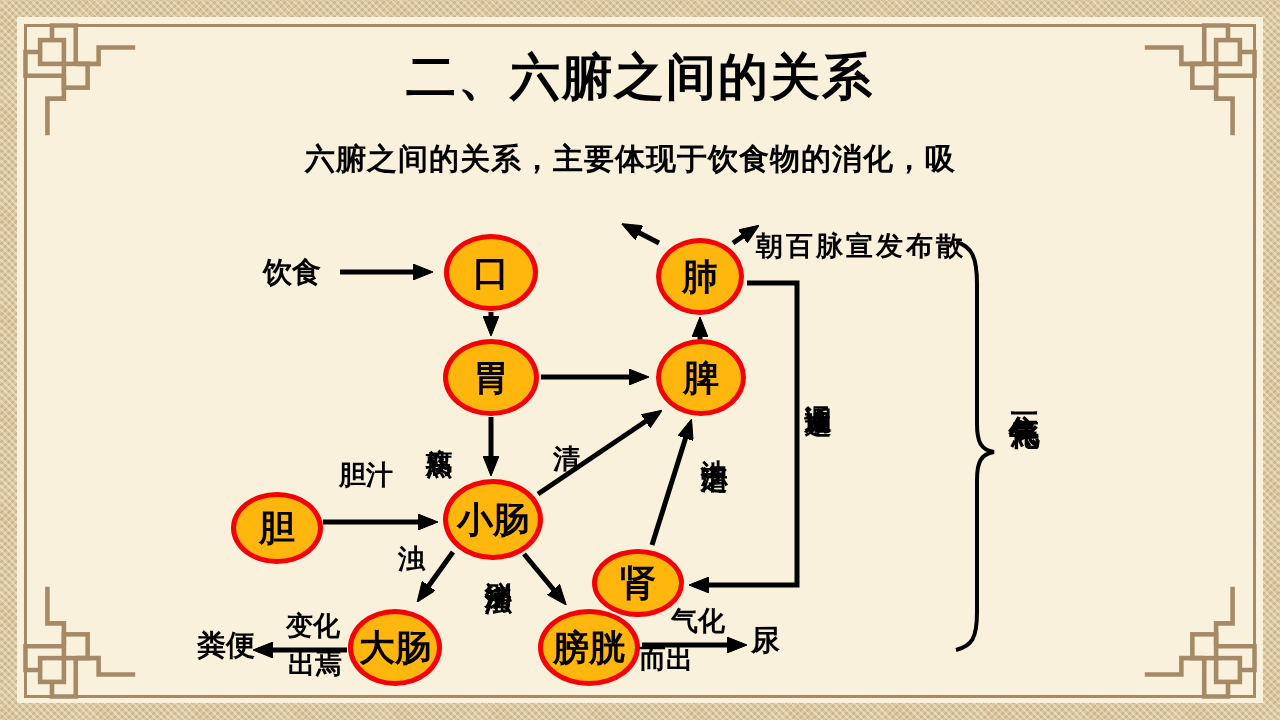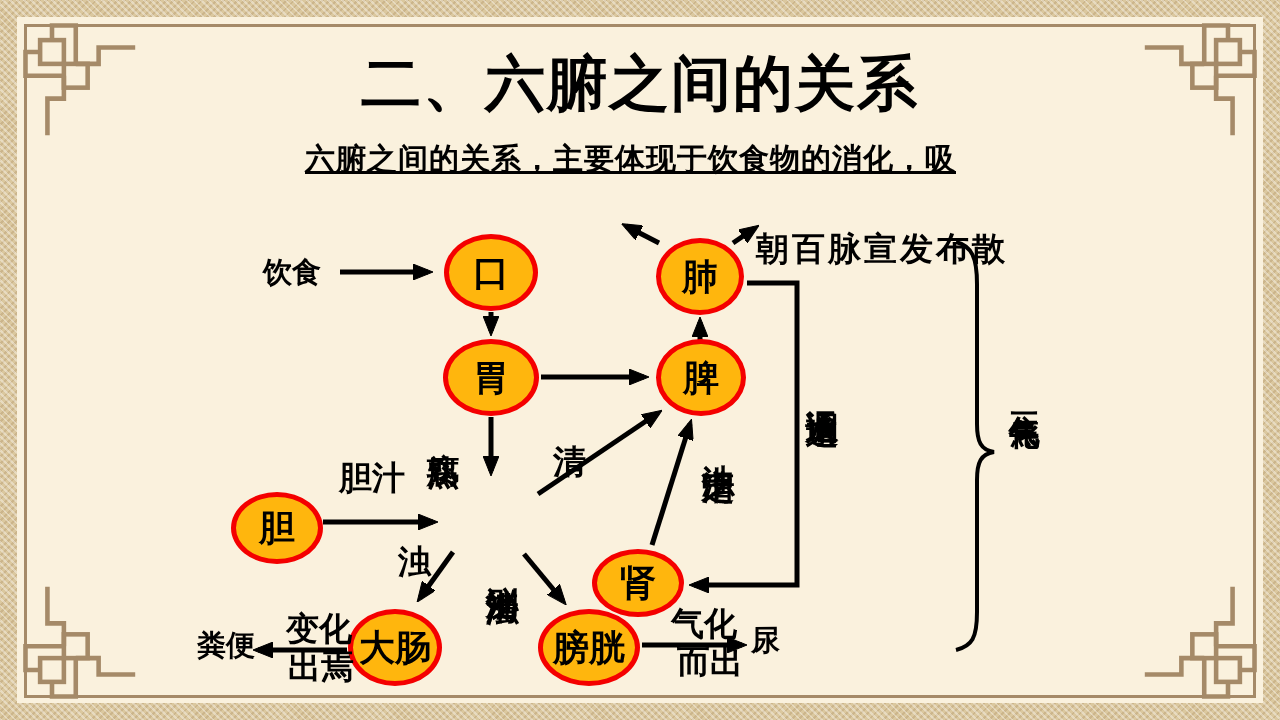--- a/index.html
+++ b/index.html
@@ -16,38 +16,38 @@
   .panel{position:absolute;inset:17px;background:var(--panel-bg,#faf1dd);}
   .frameline{position:absolute;left:24px;top:24px;right:24px;bottom:22px;
     border:3px solid var(--frame,#a58a68);pointer-events:none;}
   .corner{position:absolute;width:128px;height:128px;stroke:var(--frame,#a58a68);}
   .corner.tl{left:20px;top:20px;}
   .corner.tr{right:20px;top:20px;transform:scaleX(-1);}
   .corner.bl{left:20px;bottom:18px;transform:scaleY(-1);}
   .corner.br{right:20px;bottom:18px;transform:scale(-1,-1);}
 
   .title{position:absolute;left:0;right:0;top:44px;margin:0;text-align:center;
-    font-size:60px;font-weight:800;letter-spacing:2px;color:var(--text,#000);
+    font-size:50px;font-weight:800;letter-spacing:2px;color:var(--text,#000);
     font-family:"Liberation Sans",sans-serif;}
   .para{position:absolute;font-size:30px;font-weight:700;letter-spacing:1px;
-    color:var(--text,#000);white-space:nowrap;font-family:"Liberation Sans",sans-serif;text-decoration:underline;}
+    color:var(--text,#000);white-space:nowrap;font-family:"Liberation Sans",sans-serif;}
   .para.l1{left:305px;top:139px;}
   .para.l2{left:252px;top:181px;}
 
   .arrows{position:absolute;left:0;top:0;width:1280px;height:720px;}
   .arrows line,.arrows path{stroke:#000;}
 
   .node{position:absolute;box-sizing:border-box;border-radius:50%;
     border:5px solid var(--node-border,#f40000);background:var(--node-fill,#ffb60d);
     display:flex;align-items:center;justify-content:center;
     font-family:"Liberation Serif",serif;font-weight:bold;font-size:36px;
     color:var(--text,#000);line-height:1;}
 
   .lbl{position:absolute;font-family:"Liberation Serif",serif;font-weight:bold;
-    font-size:33px;color:var(--text,#000);white-space:nowrap;line-height:1.15;}
+    font-size:27px;color:var(--text,#000);white-space:nowrap;line-height:1.15;}
   .lbl.big{font-size:29px;}
   .lbl.sans{font-family:"Liberation Sans",sans-serif;text-align:right;}
   .vert{writing-mode:vertical-rl;text-orientation:upright;letter-spacing:2px;}
 </style>
 </head>
 <body>
 
 <div class="stage">
 
   <div class="panel"></div>
@@ -110,20 +110,23 @@
     </div>
   <div class="node" style="left:656px;top:238px;width:88px;height:77px;">
       <span>肺</span>
     </div>
   <div class="node" style="left:443px;top:339px;width:96px;height:77px;">
       <span>胃</span>
     </div>
   <div class="node" style="left:656px;top:339px;width:90px;height:77px;">
       <span>脾</span>
     </div>
+  <div class="node" style="left:443px;top:479px;width:100px;height:81px;">
+      <span>小肠</span>
+    </div>
   <div class="node" style="left:231px;top:492px;width:92px;height:72px;">
       <span>胆</span>
     </div>
   <div class="node" style="left:592px;top:549px;width:92px;height:68px;">
       <span>肾</span>
     </div>
   <div class="node" style="left:538px;top:609px;width:102px;height:77px;">
       <span>膀胱</span>
     </div>
   <div class="node" style="left:348px;top:609px;width:94px;height:77px;">
@@ -136,17 +139,17 @@
   <div class="lbl" style="left:553px;top:444px;">清</div>
   <div class="lbl vert" style="left:698px;top:438px;">浊中之清</div>
   <div class="lbl vert" style="left:802px;top:383px;">通调水道</div>
   <div class="lbl" style="left:339px;top:460px;">胆汁</div>
   <div class="lbl" style="left:398px;top:544px;">浊</div>
   <div class="lbl vert" style="left:482px;top:560px;">泌别清浊</div>
   <div class="lbl" style="left:286px;top:611px;text-align:right;">变化</div>
   <div class="lbl" style="left:288px;top:649px;">出焉</div>
   <div class="lbl big" style="left:197px;top:629px;">粪便</div>
   <div class="lbl" style="left:671px;top:606px;font-family:Liberation Serif, serif;">气化</div>
-  <div class="lbl" style="left:677px;top:644px;">而出</div>
+  <div class="lbl" style="left:639px;top:644px;">而出</div>
   <div class="lbl big" style="left:751px;top:624px;">尿</div>
   <div class="lbl vert" style="left:1006px;top:388px;font-size:31px;">三焦气化</div>
 
 </div>
 
 </body></html>

